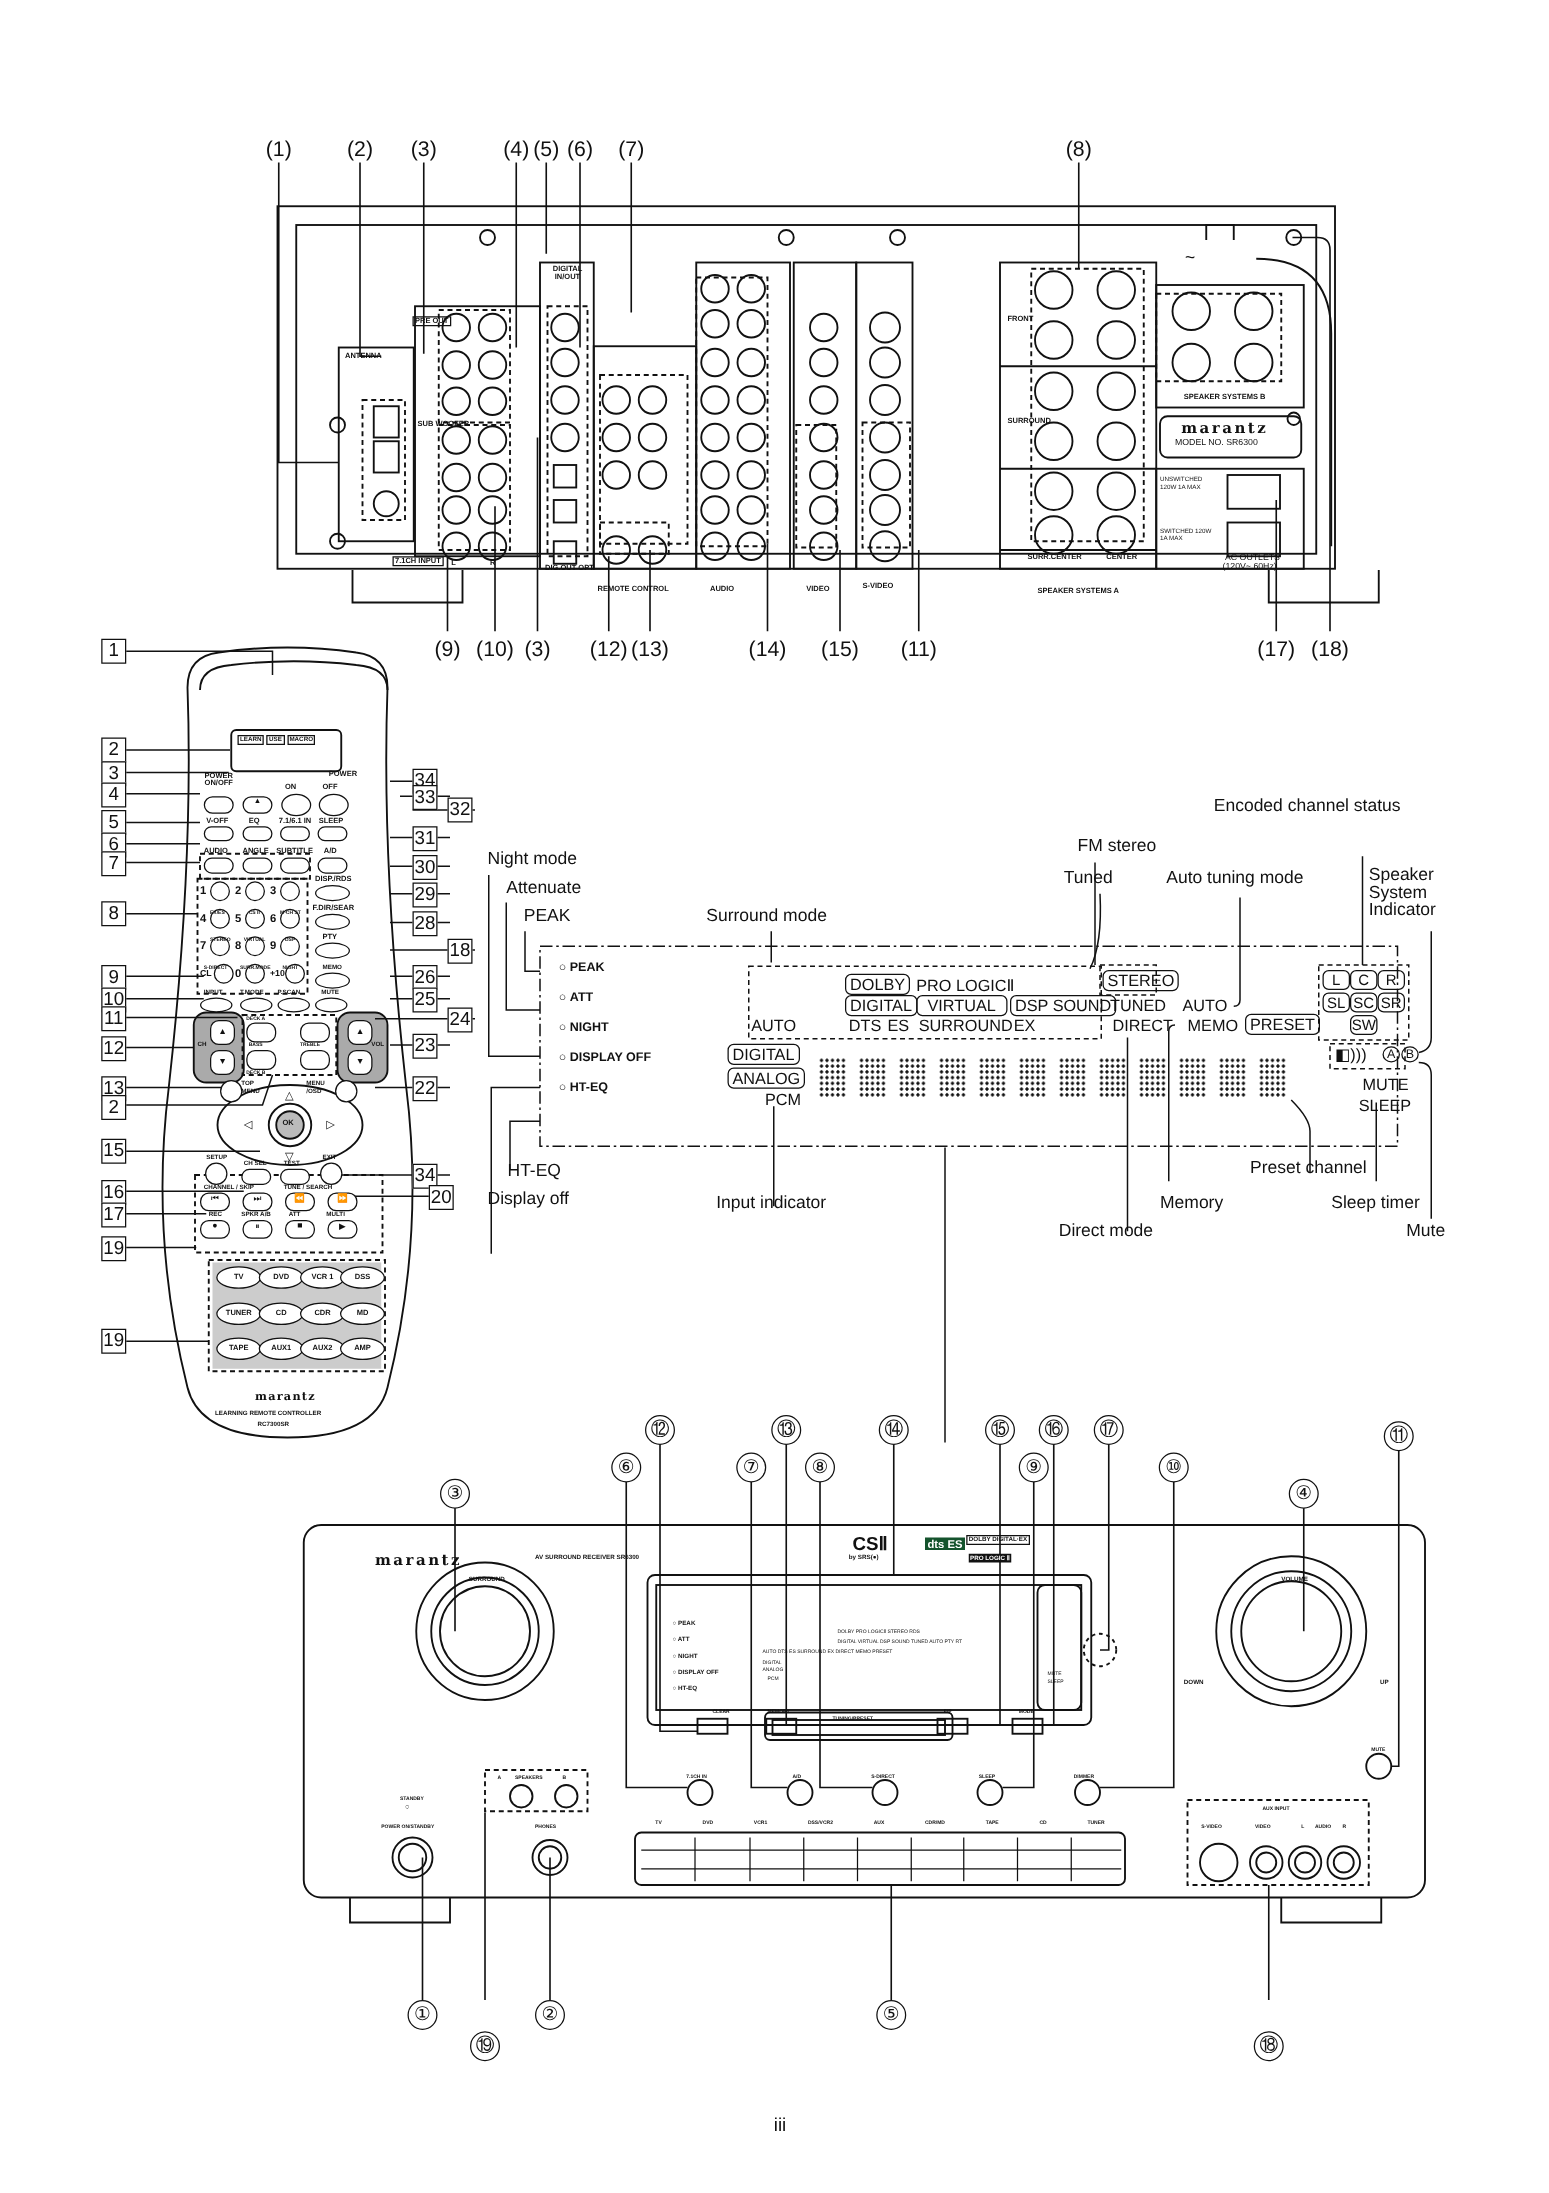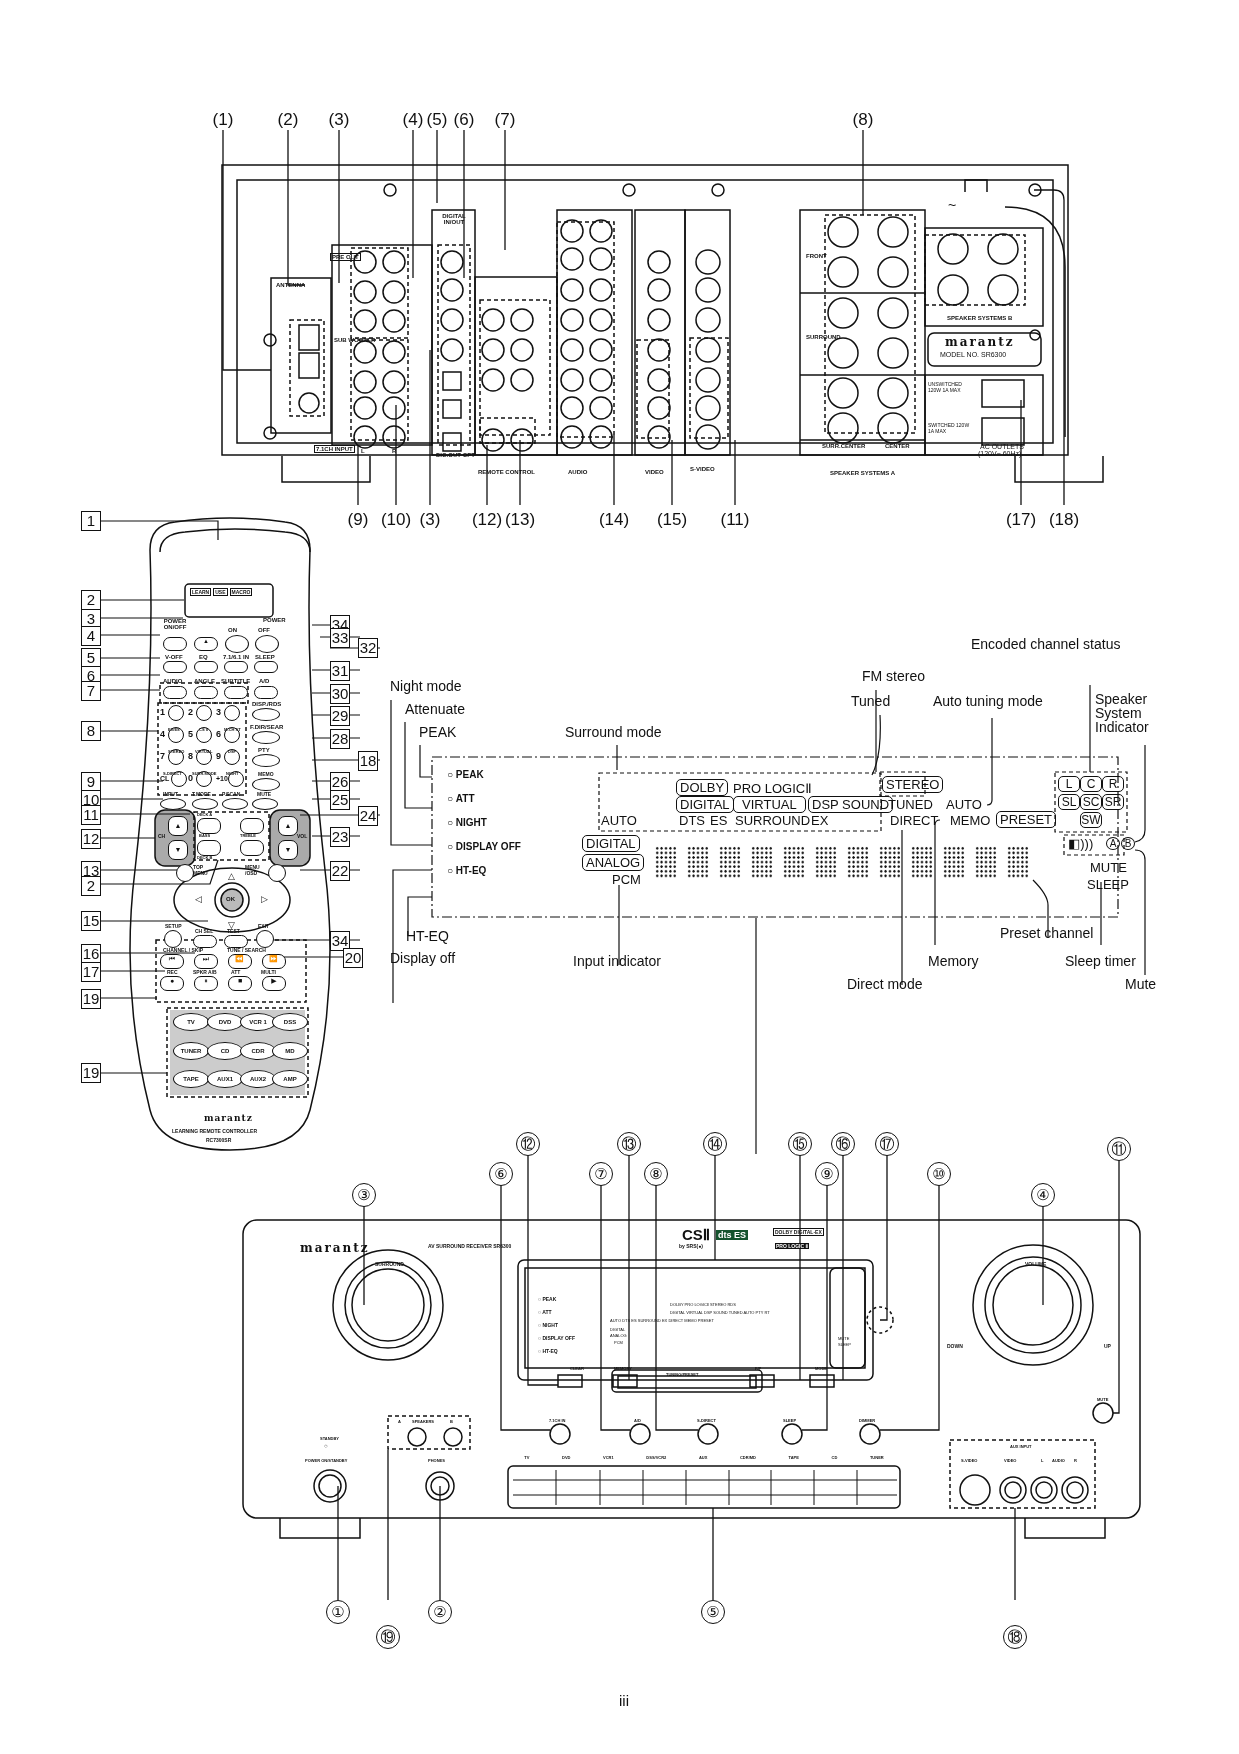--- a/index.html
+++ b/index.html
@@ -692,21 +692,21 @@
   <span class="circ" style="left:338px;top:1600px">①</span>
   <span class="circ" style="left:388px;top:1625px">⑲</span>
   <span class="circ" style="left:440px;top:1600px">②</span>
   <span class="circ" style="left:713px;top:1600px">⑤</span>
   <span class="circ" style="left:1015px;top:1625px">⑱</span>
 
   <span class="lbl" style="left:300px;top:1241px;font-size:12px;font-weight:bold;font-family:'DejaVu Serif',serif;letter-spacing:2px">marantz</span>
   <span class="lbl" style="left:428px;top:1243px;font-size:5px;font-weight:bold">AV SURROUND RECEIVER SR6300</span>
   <span class="lbl" style="left:682px;top:1226px;font-size:15px;font-weight:bold">CSⅡ</span>
   <span class="lbl" style="left:679px;top:1243px;font-size:5px;font-weight:bold">by SRS(●)</span>
-  <span class="lbl" style="left:716px;top:1230px;font-size:9px;font-weight:bold;background:#14532d;color:#fff;padding:0 2px">dts ES</span>
+  <span class="lbl" style="left:740px;top:1230px;font-size:9px;font-weight:bold;background:#14532d;color:#fff;padding:0 2px">dts ES</span>
   <span class="lbl" style="left:773px;top:1228px;font-size:5px;font-weight:bold;border:1px solid #111;padding:0 1px">DOLBY DIGITAL·EX</span>
   <span class="lbl" style="left:775px;top:1243px;font-size:5px;font-weight:bold;background:#111;color:#fff;padding:0 1px">PRO LOGIC Ⅱ</span>
 
   <span class="lbl" style="left:375px;top:1261px;font-size:5px;font-weight:bold">SURROUND</span>
   <div class="abs" style="left:352px;top:1269px;width:72px;height:72px;border-radius:50%;"></div>
   <span class="lbl" style="left:1025px;top:1261px;font-size:5px;font-weight:bold">VOLUME</span>
   <div class="abs" style="left:993px;top:1265px;width:80px;height:80px;border-radius:50%;"></div>
   <span class="lbl" style="left:947px;top:1343px;font-size:5px;font-weight:bold">DOWN</span>
   <span class="lbl" style="left:1104px;top:1343px;font-size:5px;font-weight:bold">UP</span>
 

